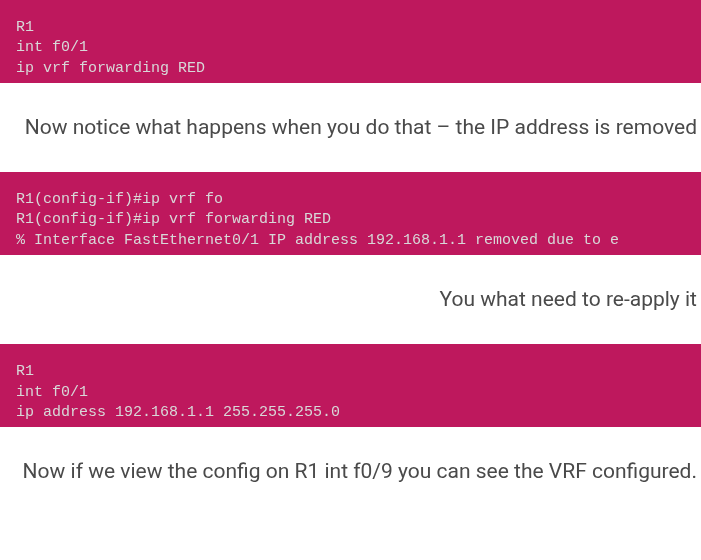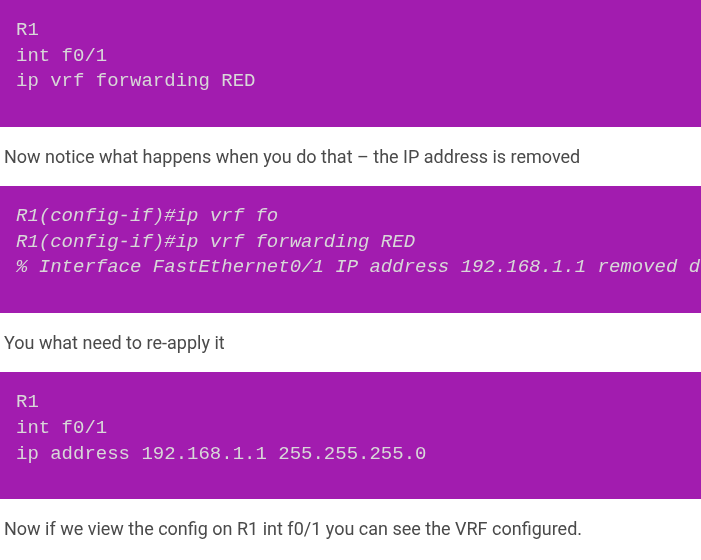--- a/index.html
+++ b/index.html
@@ -7,47 +7,47 @@
       padding: 0;
       box-sizing: border-box;
     }
     body {
       font-family: -apple-system, BlinkMacSystemFont, "Segoe UI", Roboto, Helvetica, Arial, sans-serif;
       background: #ffffff;
       color: #3a3a3a;
       width: 701px;
     }
     .code-block {
-      background: #a21caf;
+      background: #be185d;
       color: #d8d8d8;
       font-family: "Courier New", Courier, monospace;
-      font-size: 19px;
-      padding: 18px 16px 32px 16px;
+      font-size: 15px;
+      padding: 18px 16px 4px 16px;
       line-height: 1.35;
       white-space: pre;
       overflow-x: auto;
     }
     .code-block::-webkit-scrollbar {
       height: 14px;
     }
     .code-block::-webkit-scrollbar-track {
       background: #f0f0f0;
     }
     .code-block::-webkit-scrollbar-thumb {
       background: #c1c1c1;
     }
     .paragraph {
-      font-size: 18px;
+      font-size: 21px;
       color: #4a4a4a;
-      padding: 17px 4px;
+      padding: 30px 4px;
       line-height: 1.4;
+      text-align: right;
     }
     .scroll-wrapper {
       overflow-x: scroll;
-      font-style: italic;
     }
     .scroll-wrapper .code-block {
       overflow-x: visible;
       min-width: 720px;
     }
     .scroll-wrapper::-webkit-scrollbar {
       height: 16px;
     }
     .scroll-wrapper::-webkit-scrollbar-track {
       background: #f0f0f0;
@@ -83,13 +83,13 @@
 R1(config-if)#ip vrf forwarding RED
 % Interface FastEthernet0/1 IP address 192.168.1.1 removed due to e</div>
 </div>
 
 <p class="paragraph">You what need to re-apply it</p>
 
 <div class="code-block">R1
 int f0/1
 ip address 192.168.1.1 255.255.255.0</div>
 
-<p class="paragraph">Now if we view the config on R1 int f0/1 you can see the VRF configured.</p>
+<p class="paragraph">Now if we view the config on R1 int f0/9 you can see the VRF configured.</p>
 
 </body></html>

